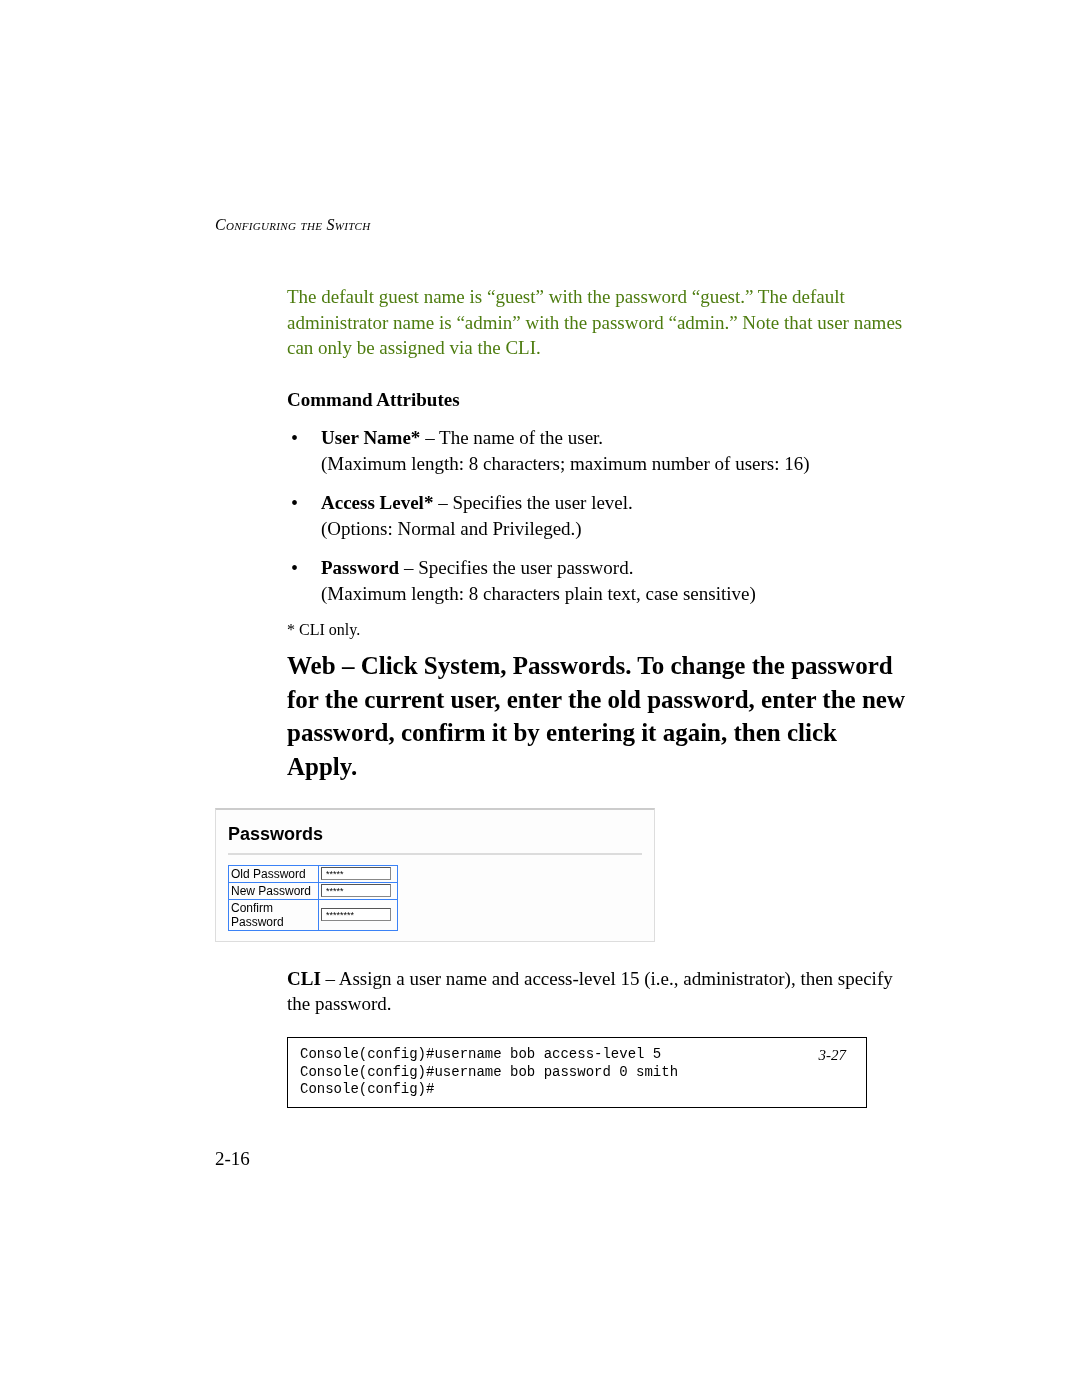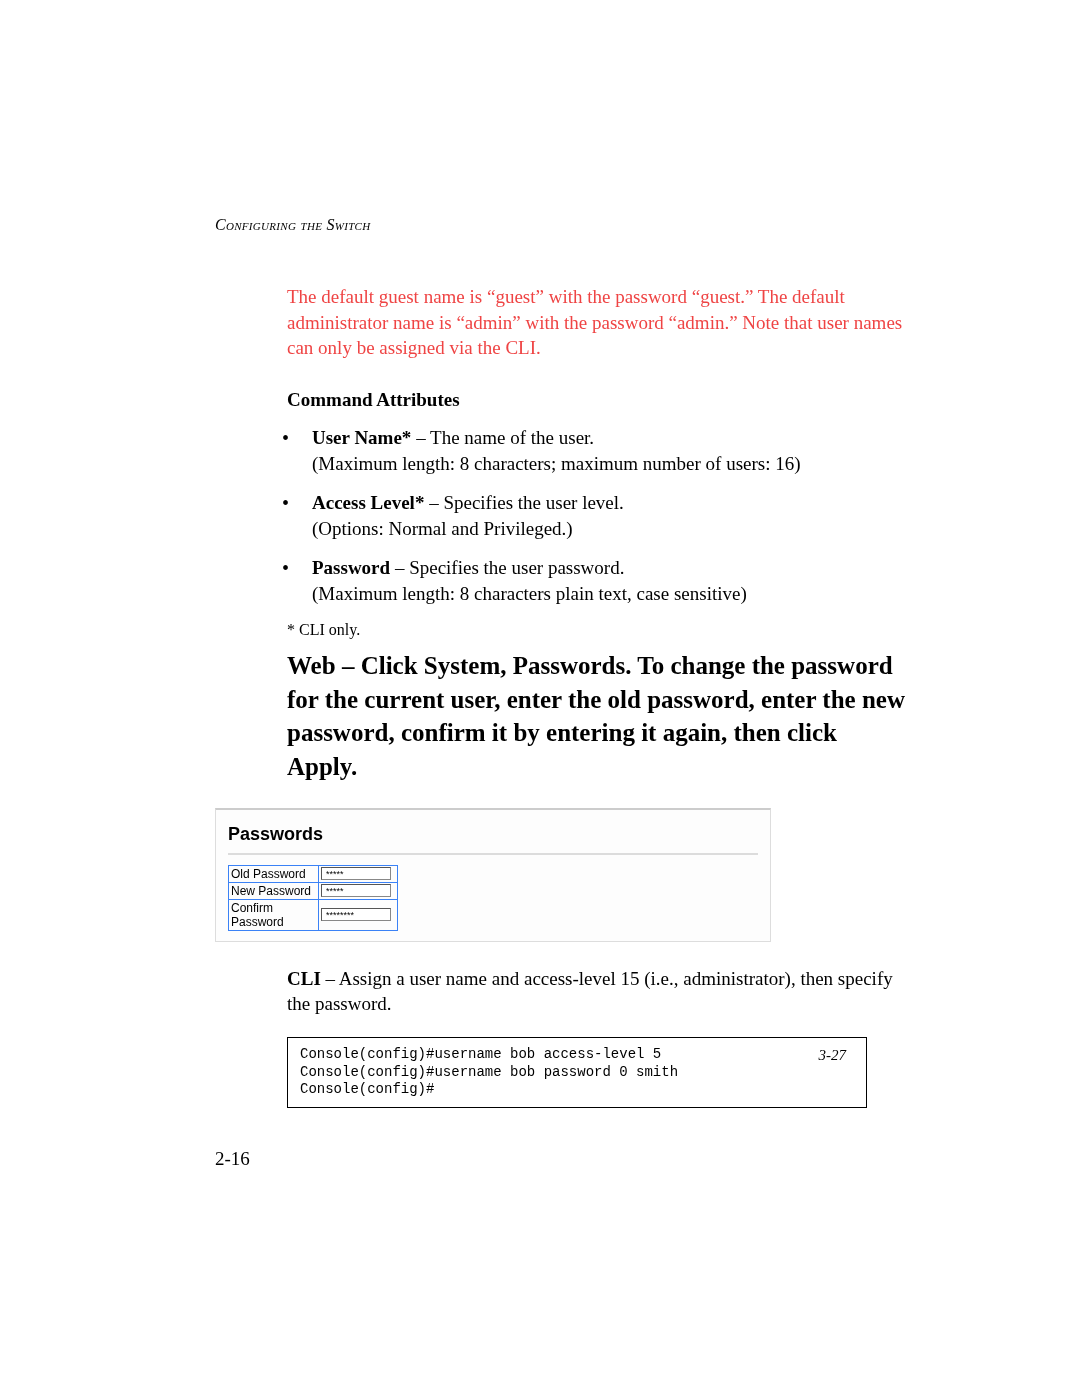--- a/index.html
+++ b/index.html
@@ -28,33 +28,33 @@
       margin-bottom: 50px;
       letter-spacing: 0.3px;
     }
     .content {
       margin-left: 72px;
       width: 620px;
     }
     .intro-para {
       font-size: 19px;
       line-height: 1.35;
-      color: #ef4444;
+      color: #4d7c0f;
       margin-bottom: 28px;
     }
     .section-heading {
       font-family: Georgia, serif;
       font-weight: bold;
       font-size: 19px;
       color: #000;
       margin-bottom: 14px;
     }
     ul.attr-list {
       list-style: none;
-      margin-left: 17px;
+      margin-left: 26px;
       margin-bottom: 14px;
     }
     ul.attr-list li {
       position: relative;
       font-size: 19px;
       line-height: 1.35;
       margin-bottom: 14px;
       padding-left: 8px;
     }
     ul.attr-list li::before {
@@ -75,21 +75,21 @@
       font-size: 25px;
       line-height: 1.35;
       margin-bottom: 24px;
       font-weight: bold;
     }
     .screenshot-box {
       border: 1px solid #ddd;
       border-top: 2px solid #ccc;
       background: #fdfdfd;
       padding: 14px 12px 10px 12px;
-      width: 556px;
+      width: 440px;
       margin-left: -72px;
       margin-right: 0;
       margin-bottom: 24px;
       position: relative;
     }
     .screenshot-box .pw-title {
       font-family: Arial, Helvetica, sans-serif;
       font-weight: bold;
       font-size: 18px;
       color: #000;

